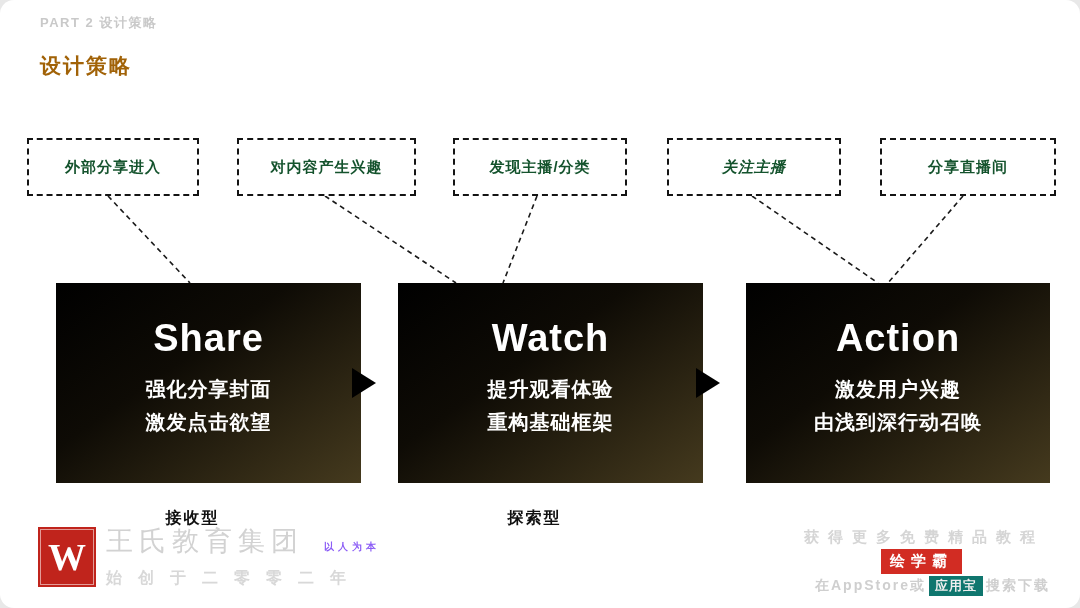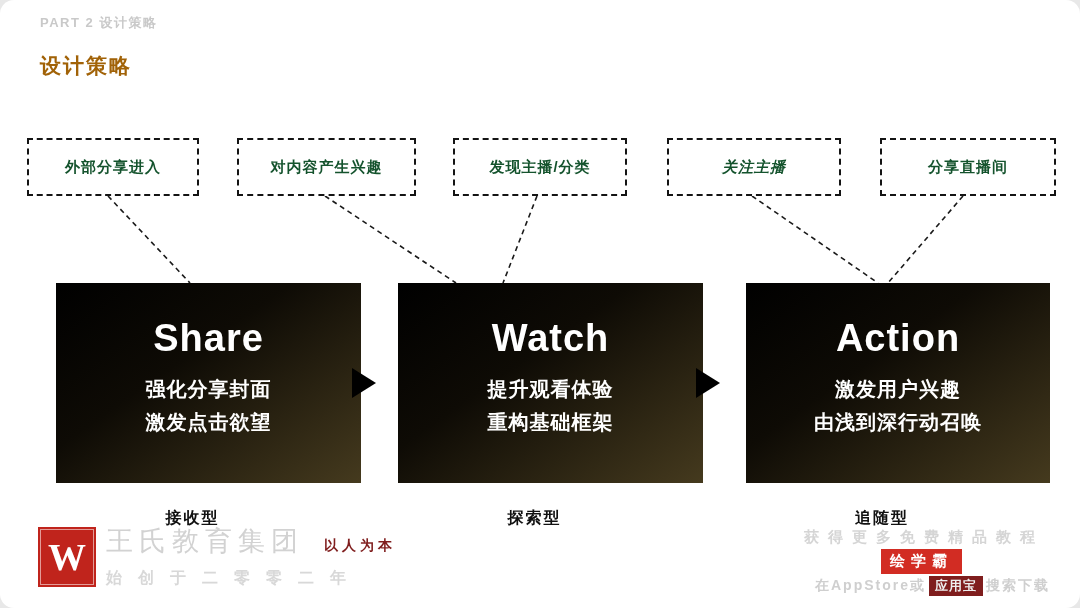--- a/index.html
+++ b/index.html
@@ -42,31 +42,31 @@
   .tl2{left:382px;width:305px;}
   .tl3{left:730px;width:304px;}
 
   
   .logo{position:absolute;left:38px;top:527px;width:58px;height:60px;background:#c0241c;
     color:#fff;display:flex;align-items:center;justify-content:center;
     font-family:"Liberation Serif","DejaVu Serif",serif;font-weight:bold;font-size:38px;
     box-shadow:inset 0 0 0 2px #c0241c, inset 0 0 0 3px rgba(255,255,255,.55);}
   .company-row{position:absolute;left:106px;top:528px;display:flex;align-items:flex-end;gap:20px;}
   .company{font-size:27px;font-weight:400;color:#d2d2d2;letter-spacing:6px;line-height:1;}
-  .slogan{font-size:14px;font-weight:700;color:#7f1d1d;letter-spacing:4px;line-height:1;
+  .slogan{font-size:10px;font-weight:700;color:#8b5cf6;letter-spacing:4px;line-height:1;
     padding-bottom:3px;}
   .founded{position:absolute;left:106px;top:568px;font-size:16px;color:#d8d8d8;
     font-weight:600;letter-spacing:16px;}
   .promo{position:absolute;right:36px;top:528px;font-size:15px;color:#d5d5d5;
     font-weight:600;letter-spacing:9px;}
   .brand-chip{position:absolute;right:118px;top:549px;background:#d22c23;color:#fff;
     font-size:15px;font-weight:800;letter-spacing:6px;padding:3px 9px;}
   .download{position:absolute;right:30px;top:576px;display:flex;align-items:center;gap:3px;
     font-size:14px;color:#cfcfcf;font-weight:600;letter-spacing:2px;}
-  .store-chip{background:#7f1d1d;color:#eee;padding:1px 6px;font-size:13px;letter-spacing:1px;}
+  .store-chip{background:#0f766e;color:#eee;padding:1px 6px;font-size:13px;letter-spacing:1px;}
 </style>
 </head>
 <body>
 
 <div class="slide">
 
   <div class="breadcrumb">PART 2 设计策略</div>
   <div class="page-title">设计策略</div>
 
   <svg class="connectors" width="1080" height="608" viewBox="0 0 1080 608">
@@ -113,21 +113,20 @@
       <div>激发用户兴趣</div>
       <div>由浅到深行动召唤</div>
     </div>
   </div>
 
   <div class="arrow ar1"></div>
   <div class="arrow ar2"></div>
 
   <div class="type-label tl1">接收型</div>
   <div class="type-label tl2">探索型</div>
-  <div class="type-label tl3">追随型</div>
 
   <div class="logo">W</div>
   <div class="company-row">
     <span class="company">王氏教育集团</span>
     <span class="slogan">以人为本</span>
   </div>
   <div class="founded">始创于二零零二年</div>
 
   <div class="promo">获得更多免费精品教程</div>
   <div class="brand-chip">绘学霸</div>

